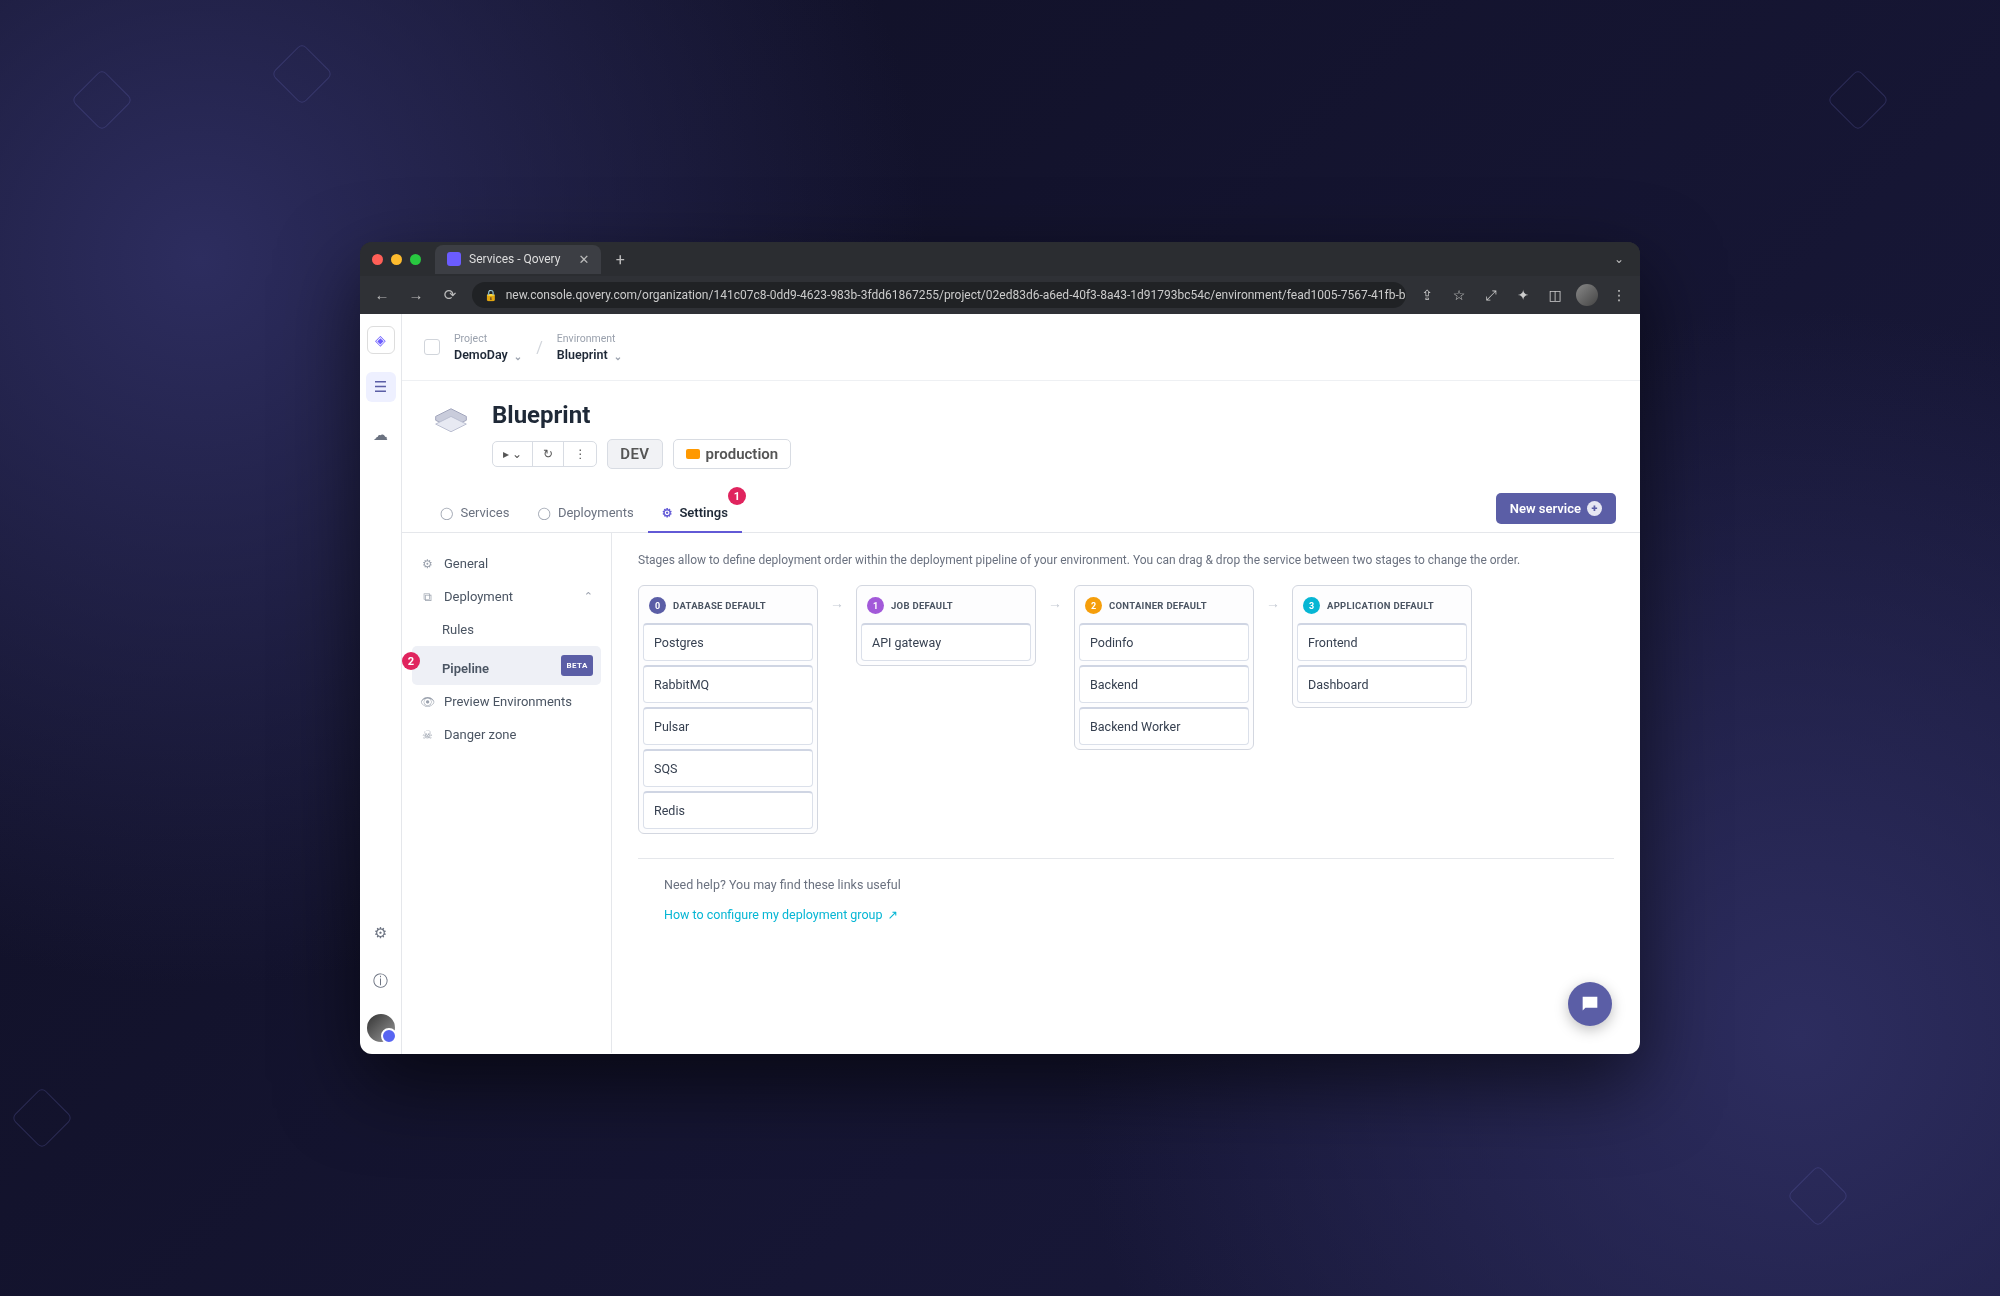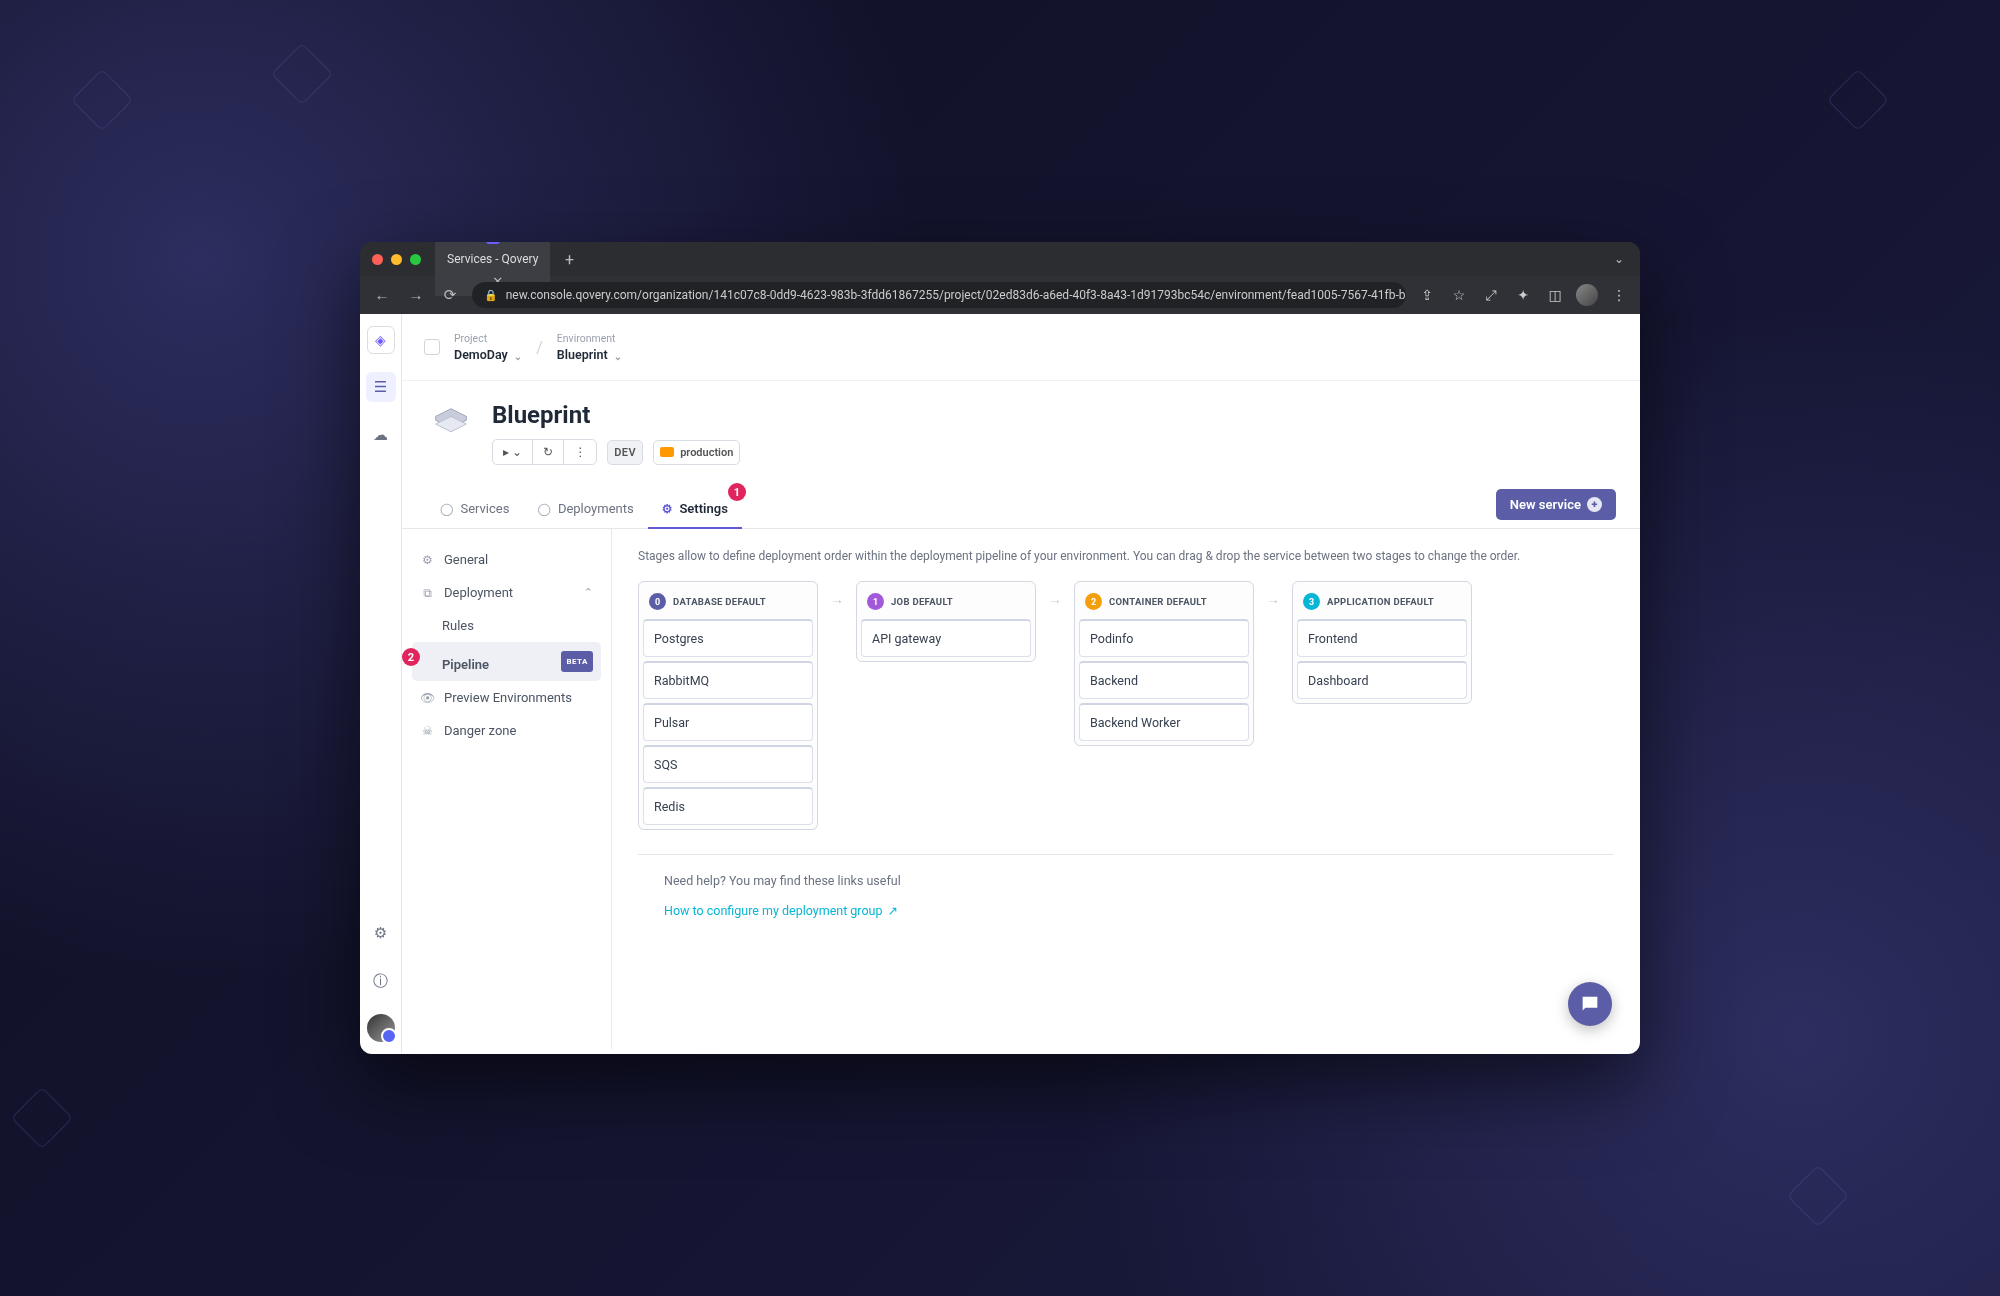--- a/index.html
+++ b/index.html
@@ -9,21 +9,21 @@
     radial-gradient(circle at 90% 80%,#2d2d5f 0,transparent 35%),
     linear-gradient(135deg,#0f0f23 0%,#1a1a3e 100%); z-index:-1;}
   .cube{position:absolute;width:44px;height:44px;border:1px solid rgba(100,100,180,.3);transform:rotate(45deg);border-radius:6px;z-index:-1;}
   .cube:nth-child(1){top:6%;left:4%;}.cube:nth-child(2){top:4%;left:14%;}.cube:nth-child(3){bottom:12%;left:1%;}.cube:nth-child(4){top:6%;right:6%;}.cube:nth-child(5){bottom:6%;right:8%;}
 
   .browser { width:1280px; background:#2f3136; border-radius:12px; overflow:hidden; box-shadow:0 30px 80px rgba(0,0,0,.6);}
   .tabbar{background:#2b2d31;display:flex;align-items:center;padding:0 12px;height:34px;}
   .traffic{display:flex;gap:8px;margin-right:14px;}
   .dot{width:11px;height:11px;border-radius:50%;}
   .dot.r{background:#ff5f57;}.dot.y{background:#febc2e;}.dot.g{background:#28c840;}
-  .tab{background:#3c3e44;color:#ddd;font-size:12px;padding:7px 12px;border-radius:8px 8px 0 0;display:flex;align-items:center;gap:8px;flex-direction:column;}
+  .tab{background:#3c3e44;color:#ddd;font-size:12px;padding:7px 12px;border-radius:8px 8px 0 0;display:flex;align-items:center;gap:8px;}
   .tab .fav{width:14px;height:14px;background:#6b5cff;border-radius:3px;}
   .tab .x{color:#bbb;margin-left:10px;cursor:pointer;font-size:13px;}
   .plus{color:#bbb;width:26px;height:26px;display:flex;align-items:center;justify-content:center;font-size:16px;margin-left:6px;cursor:pointer;}
   .tabbar .spacer{flex:1;}
   .chev{color:#bbb;font-size:12px;margin-right:4px;}
   .urlbar{background:#2f3136;display:flex;align-items:center;padding:6px 10px;gap:10px;}
   .nav-btn{color:#bbb;width:24px;text-align:center;cursor:pointer;font-size:15px;}
   .url{flex:1;background:#202225;color:#ccc;font-size:12px;padding:6px 12px;border-radius:14px;display:flex;align-items:center;gap:8px;overflow:hidden;white-space:nowrap;}
   .url .lock{color:#9aa0a6;font-size:11px;}
   .ricon{color:#ccc;width:22px;text-align:center;cursor:pointer;font-size:14px;}
@@ -48,21 +48,21 @@
 
   .content{padding:20px 24px 0;}
   .hdr{display:flex;align-items:flex-start;gap:16px;}
   .env-ic{width:50px;height:50px;display:flex;align-items:center;justify-content:center;}
   .env-ic svg{width:46px;height:46px;}
   .title{font-size:24px;font-weight:700;color:#1f2937;}
   .hbtns{display:flex;align-items:center;gap:10px;margin-top:10px;}
   .btngrp{display:flex;border:1px solid #d8dce3;border-radius:5px;overflow:hidden;}
   .btngrp .b{padding:5px 10px;font-size:12px;color:#555;cursor:pointer;border-right:1px solid #d8dce3;}
   .btngrp .b:last-child{border:none;}
-  .tag{border:1px solid #d8dce3;padding:5px 6px;border-radius:5px;font-size:11px;font-weight:600;color:#555;}
+  .tag{border:1px solid #d8dce3;padding:5px 12px;border-radius:5px;font-size:15px;font-weight:600;color:#555;}
   .tag.dev{background:#f1f2f5;letter-spacing:.5px;}
   .tag.prod{display:flex;align-items:center;gap:6px;}
   .aws{width:14px;height:10px;background:#ff9900;border-radius:2px;}
 
   .tabs{display:flex;align-items:center;border-bottom:1px solid #e5e7eb;margin-top:24px;padding:0 24px;position:relative;}
   .tabi{display:flex;align-items:center;gap:7px;padding:12px 14px;font-size:13px;color:#6b7280;cursor:pointer;position:relative;}
   .tabi.active{color:#1f2937;font-weight:600;}
   .tabi.active::after{content:'';position:absolute;left:0;right:0;bottom:-1px;height:2px;background:#6259d6;}
   .tabi .ti{color:#a1a7b3;font-size:12px;}
   .tabi.active .ti{color:#6259d6;}

